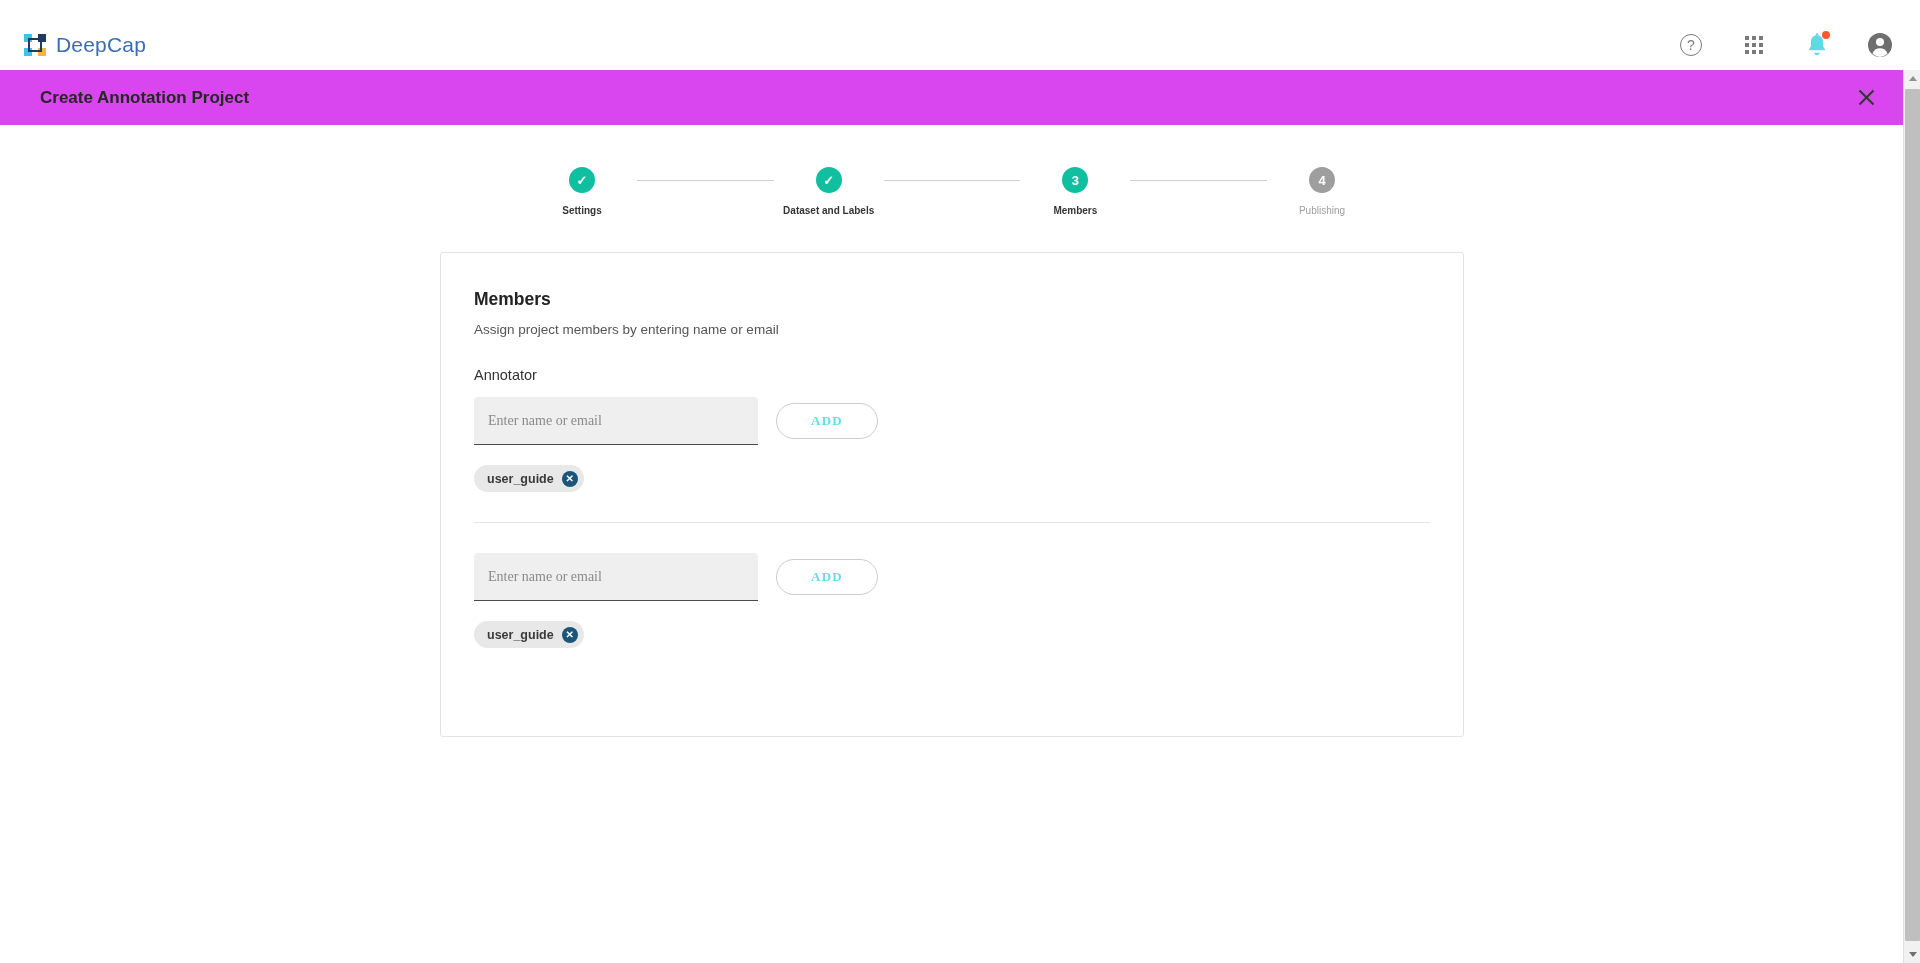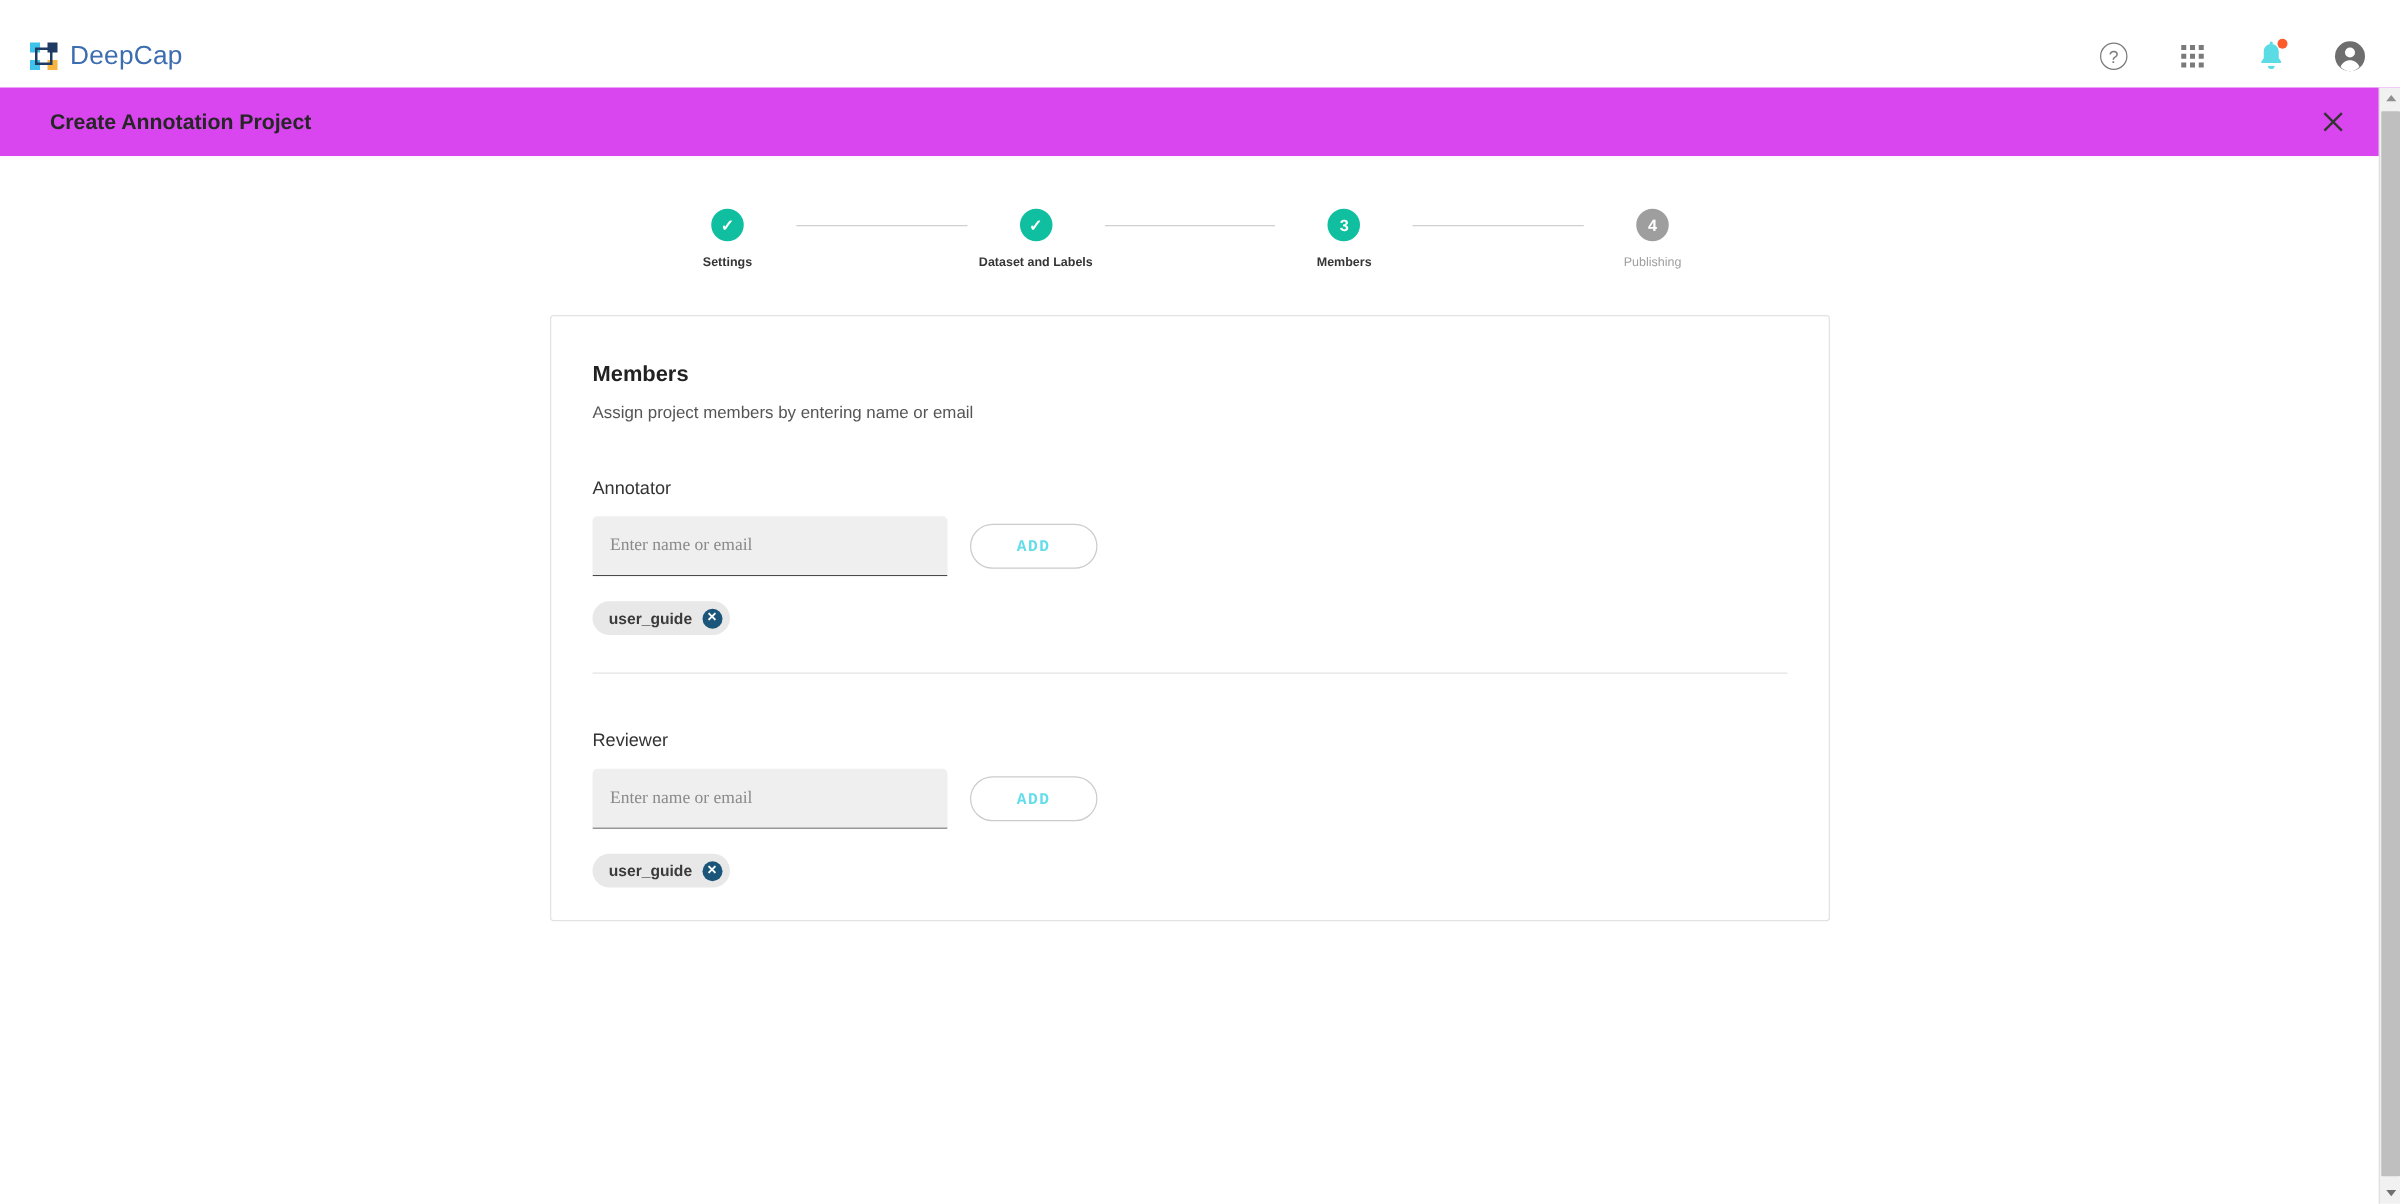--- a/index.html
+++ b/index.html
@@ -175,21 +175,21 @@
     font-size: 17.5px;
     color: #222;
     font-weight: 700;
   }
   .card-sub {
     margin-top: 12px;
     font-size: 13.5px;
     color: #555;
   }
 
-  .section { margin-top: 46px; }
+  .section { margin-top: 30px; }
   .section-label {
     font-size: 14.5px;
     color: #333;
     margin-bottom: 14px;
   }
   .input-row { display: flex; align-items: center; gap: 18px; }
   .txt-field {
     width: 284px;
     height: 48px;
     background: #EFEFEF;
@@ -208,21 +208,21 @@
     width: 102px;
     height: 36px;
     border: 1px solid #CCCCCC;
     border-radius: 19px;
     background: #ffffff;
     color: #63DDEA;
     font-size: 13px;
     font-weight: 700;
     letter-spacing: 1.2px;
     cursor: pointer;
-    font-family: Liberation Mono, monospace;
+    font-family: Liberation Serif, serif;
   }
 
   .chips { margin-top: 20px; display: flex; flex-wrap: wrap; gap: 10px; font-weight: bold; }
   .chip {
     height: 27px;
     background: #E8E8E8;
     border-radius: 14px;
     display: inline-flex;
     align-items: center;
     gap: 8px;
@@ -427,21 +427,20 @@
         <span class="chip">
           <span>user_guide</span>
           <span class="chip-x">✕</span>
         </span>
       </div>
     </div>
 
     <div class="divider"></div>
 
     <div class="section">
-      <div class="section-label">Reviewer</div>
       <div class="input-row">
         <input class="txt-field" type="text" placeholder="Enter name or email" style="">
         <button class="btn-add">ADD</button>
       </div>
       <div class="chips">
         <span class="chip">
           <span>user_guide</span>
           <span class="chip-x">✕</span>
         </span>
       </div>

